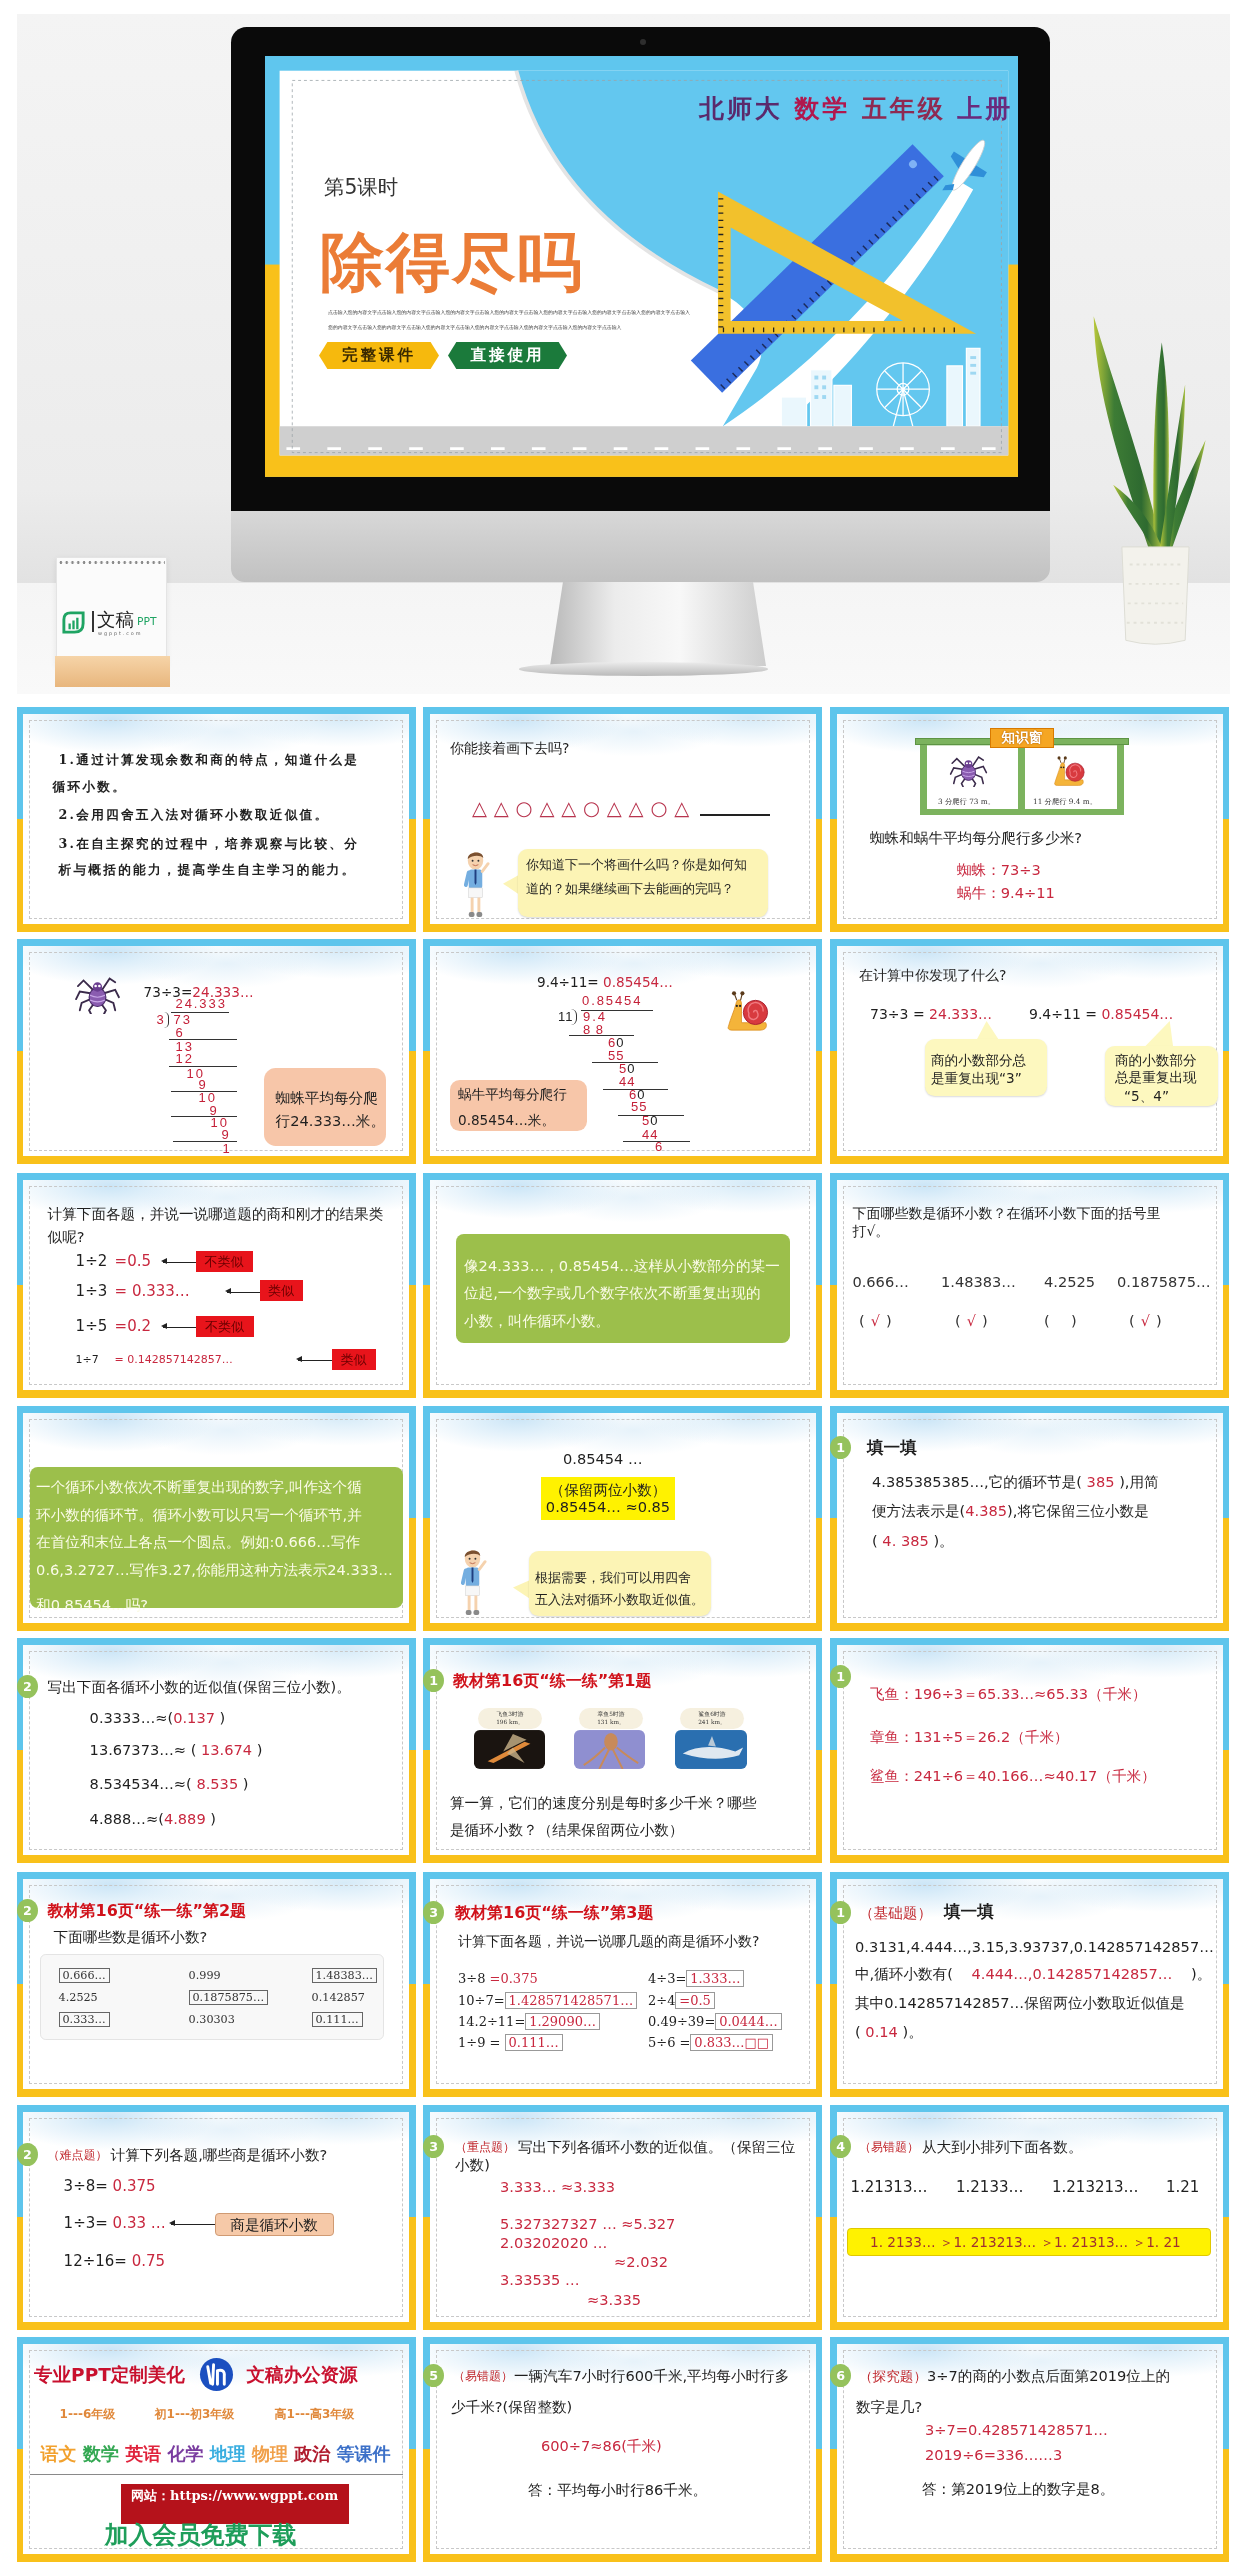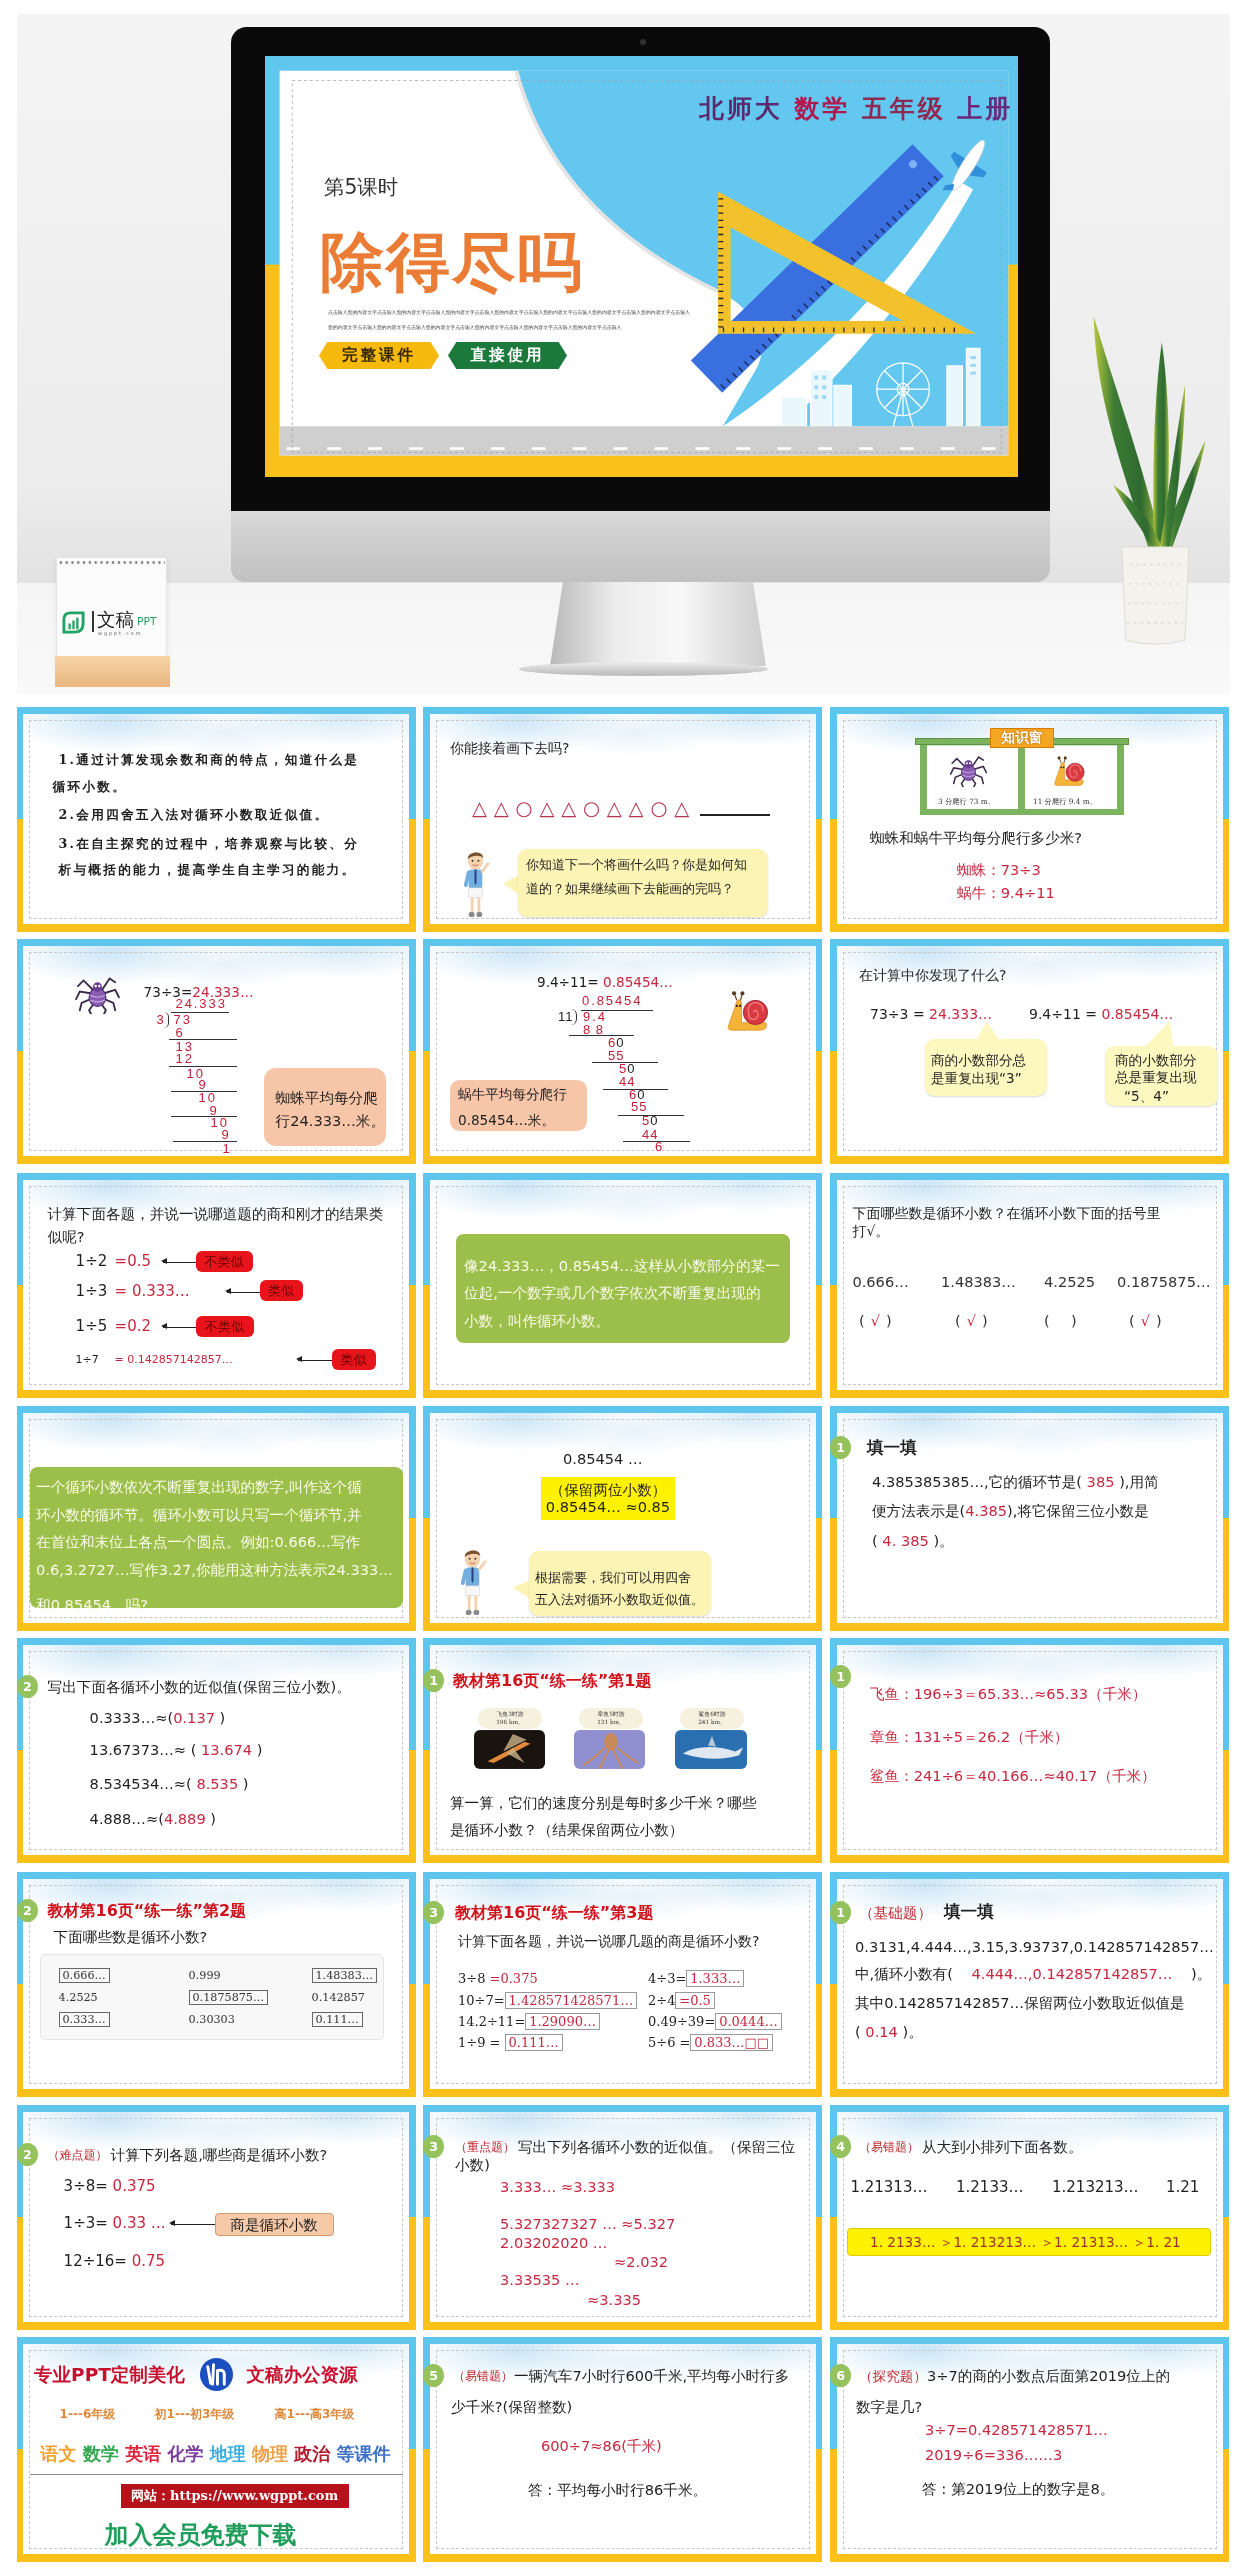--- a/index.html
+++ b/index.html
@@ -39,21 +39,21 @@
 .tag{font-family:"DejaVu Serif","Liberation Serif",serif;font-size:12px;color:#c0272d}
 .dg{position:absolute;font-family:Liberation Sans, sans-serif;font-size:13px;line-height:12.7px;color:#c42038;white-space:pre;letter-spacing:1px}
 .dg .k{color:#222}
 .hl{position:absolute;height:1px;background:#333}
 .bracket{position:absolute;width:5.8px;height:15.6px;border-right:1.4px solid #333;border-radius:0 7.8px 7.8px 0}
 .bub-y{position:absolute;background:#fcf4b5;border-radius:9.7px;box-shadow:0 1px 1.9px rgba(0,0,0,.15)}
 .bub-p{position:absolute;background:#f7c6a9;border-radius:11.7px}
 .shapes{font-size:19.5px;line-height:27px;letter-spacing:6.8px;color:#b8354f}
 .arrow{position:absolute;height:0;border-top:1.5px solid #222}
 .arrow::before{content:"";position:absolute;left:-1.9px;top:-4.9px;border-right:6.8px solid #222;border-top:3.9px solid transparent;border-bottom:3.9px solid transparent}
-.redtag{position:absolute;height:21.4px;background:#e8141b;border-radius:6px;color:#6a0000;font-size:13px;line-height:21.4px;text-align:center}
+.redtag{position:absolute;height:21.4px;background:#e8141b;border-radius:0;color:#6a0000;font-size:13px;line-height:21.4px;text-align:center}
 .green-box{position:absolute;background:#9cbf4b;border-radius:7.8px}
 .gtxt{color:#fbfbe8}
 .boxed{border:1px solid #666;padding:0 2.9px}
 .boxed-r{border:1px solid #999;padding:0 2.9px;color:#c8283f}
 .cell{position:absolute;font-family:"DejaVu Serif","Liberation Serif",serif;font-size:11.2px;line-height:14.6px;color:#333;white-space:nowrap}
 .row3{position:absolute;font-family:"DejaVu Serif","Liberation Serif",serif;font-size:13px;line-height:16.6px;color:#222;white-space:nowrap}
 .pic{position:absolute;border-radius:5.8px;overflow:hidden}
 .cloud{position:absolute;background:#f6f0df;border-radius:11.7px;font-family:"DejaVu Serif",serif;font-size:5.8px;line-height:7.8px;color:#333;text-align:center;padding-top:2.9px}
 </style>
 </head>
@@ -592,21 +592,21 @@
     <span style="color:#f2a12e">语文</span>
     <span style="color:#34a853">数学</span>
     <span style="color:#e0243c">英语</span>
     <span style="color:#7a3da0">化学</span>
     <span style="color:#39aee0">地理</span>
     <span style="color:#f1a04a">物理</span>
     <span style="color:#b01c2e">政治</span>
     <span style="color:#3c70c8">等课件</span>
   </div>
   <div class="a" style="left:13.6px;top:137px;width:373px;height:1px;background:#8a8a8a"></div>
-  <div class="a serif" style="left:104px;top:147px;width:228px;height:24px;background:#b5121b;color:#fff;font-size:13px;line-height:24px;font-weight:bold;text-align:center;white-space:nowrap">网站：https://www.wgppt.com</div>
+  <div class="a serif" style="left:104px;top:147px;width:228px;height:40px;background:#b5121b;color:#fff;font-size:13px;line-height:24px;font-weight:bold;text-align:center;white-space:nowrap">网站：https://www.wgppt.com</div>
   <div class="t" style="left:88px;top:185px;font-size:24px;line-height:27px;font-weight:bold;color:#1e9e5a">加入会员免费下载</div>
 </div>
 
 <div class="thumb" style="left:423px;top:2337px">
   <div class="card"></div>
   <div class="dots"></div>
   <div class="badge" style="top:27px">5</div>
   <div class="t tag" style="left:30px;top:31px">（易错题）</div>
   <div class="t" style="left:91px;top:30px">一辆汽车7小时行600千米,平均每小时行多</div>
   <div class="t" style="left:28px;top:61px">少千米?(保留整数)</div>

